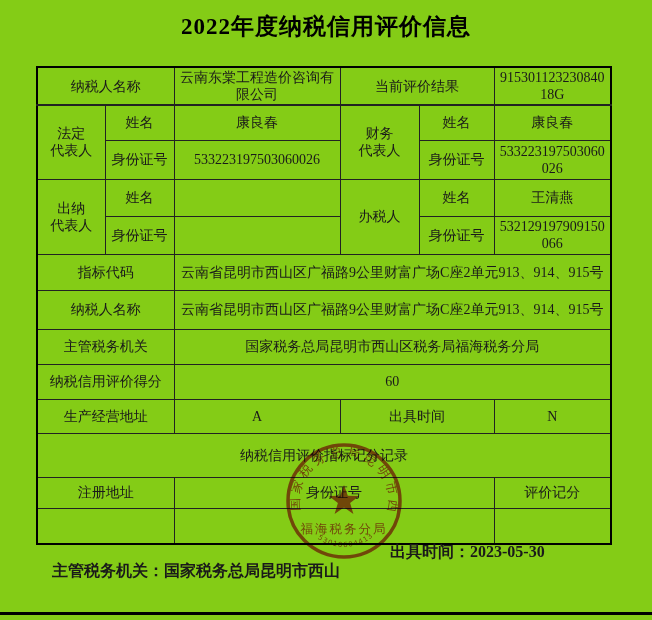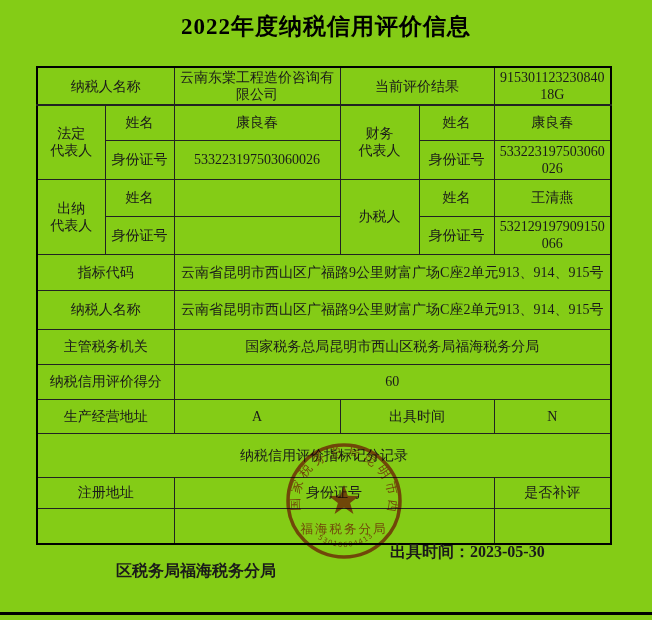--- a/index.html
+++ b/index.html
@@ -112,21 +112,21 @@
       <td>A</td>
       <td colspan="2">出具时间</td>
       <td>N</td>
     </tr>
     <tr style="height:44px">
       <td colspan="6">纳税信用评价指标记分记录</td>
     </tr>
     <tr style="height:31px">
       <td colspan="2">注册地址</td>
       <td colspan="3">身份证号</td>
-      <td>是否补评</td>
+      <td>评价记分</td>
     </tr>
     <tr style="height:36px">
       <td colspan="2"></td>
       <td colspan="3"></td>
       <td></td>
     </tr>
   </tbody>
     </table>
 
   <svg class="stamp" viewBox="0 0 180 180">
@@ -139,21 +139,21 @@
     <text font-size="13" fill="#d23c46" letter-spacing="3.5" font-family="Liberation Serif, DejaVu Serif, serif">
       <textPath href="#seal-arc-path" startOffset="2">国家税务总局昆明市西山区税务局</textPath>
     </text>
     <text x="90" y="122" text-anchor="middle" font-size="12.5" letter-spacing="2" fill="#d23c46" font-family="Liberation Serif, DejaVu Serif, serif">福海税务分局</text>
     <text font-size="7" fill="#d23c46" letter-spacing="1" font-family="DejaVu Sans, sans-serif">
       <textPath href="#seal-code-path" startOffset="4">5301060441327</textPath>
     </text>
   </svg>
 
   <div class="footer-left">
-    <div>区税务局福海税务分局</div>
+    <div>主管税务机关：国家税务总局昆明市西山</div>
   </div>
 
   <div class="issue-time">
     <span>出具时间：</span><span>2023-05-30</span>
   </div>
 
   <div class="bottom-rule"></div>
 
 </div>
 

